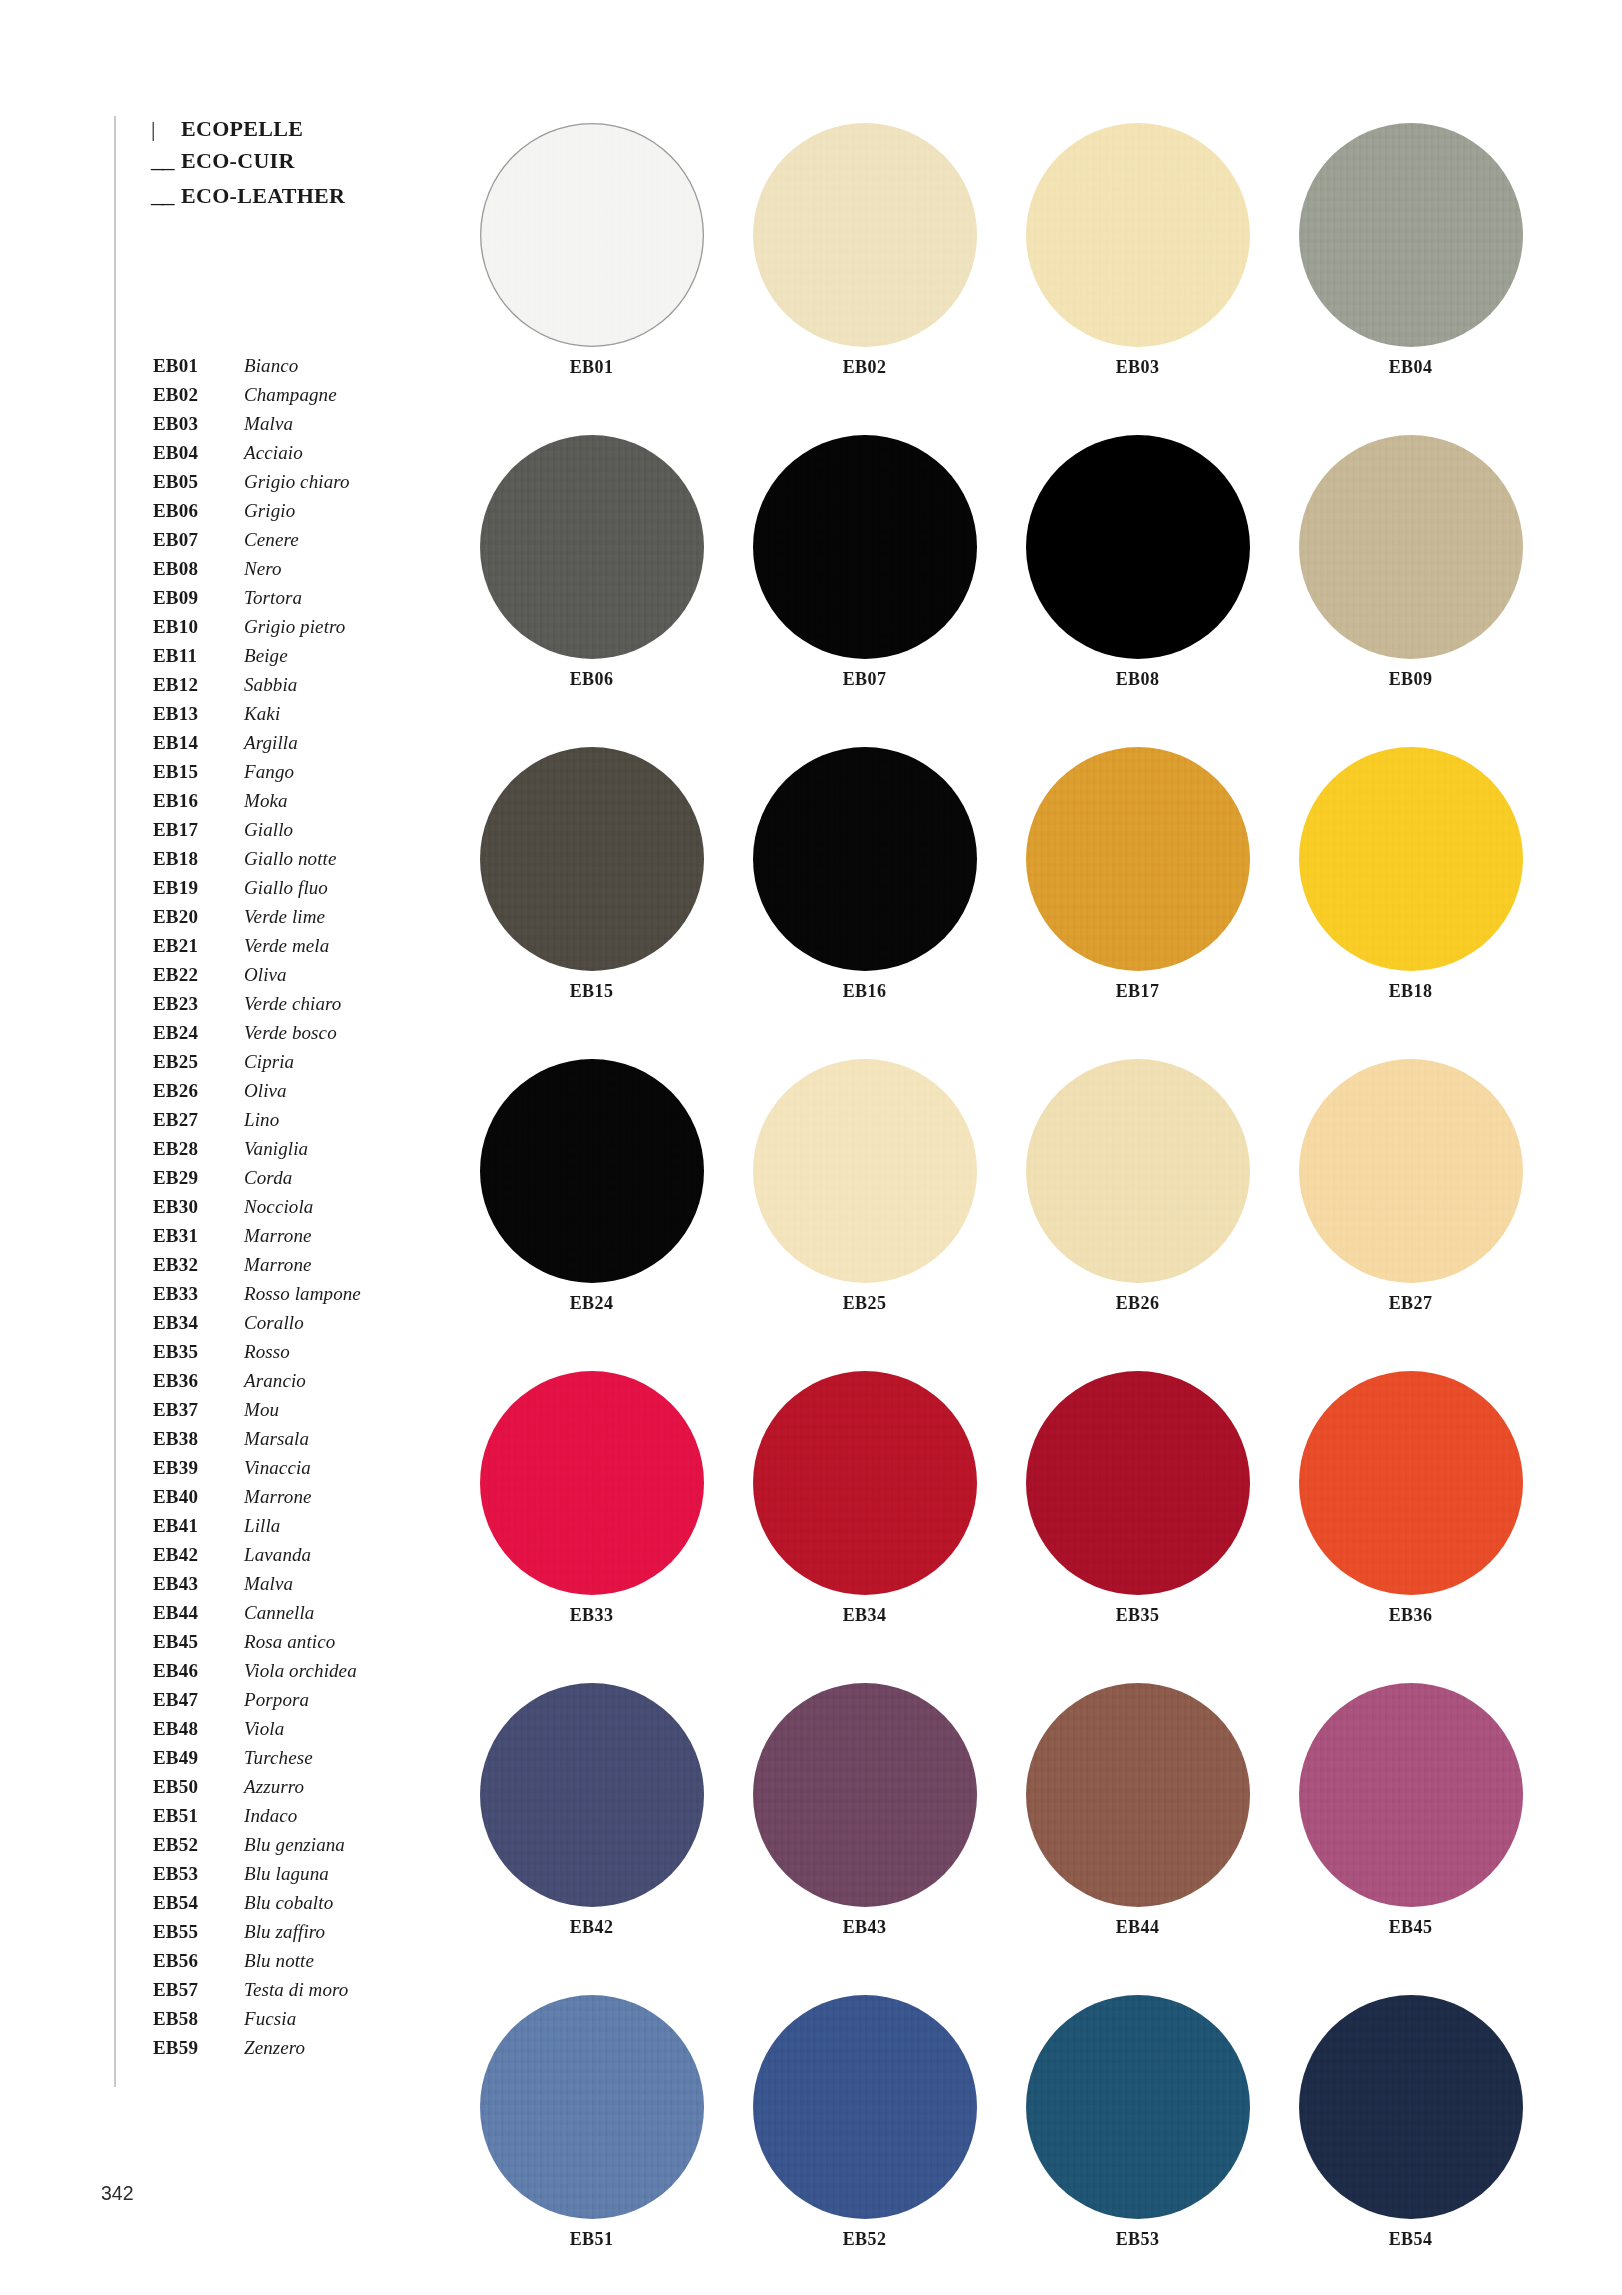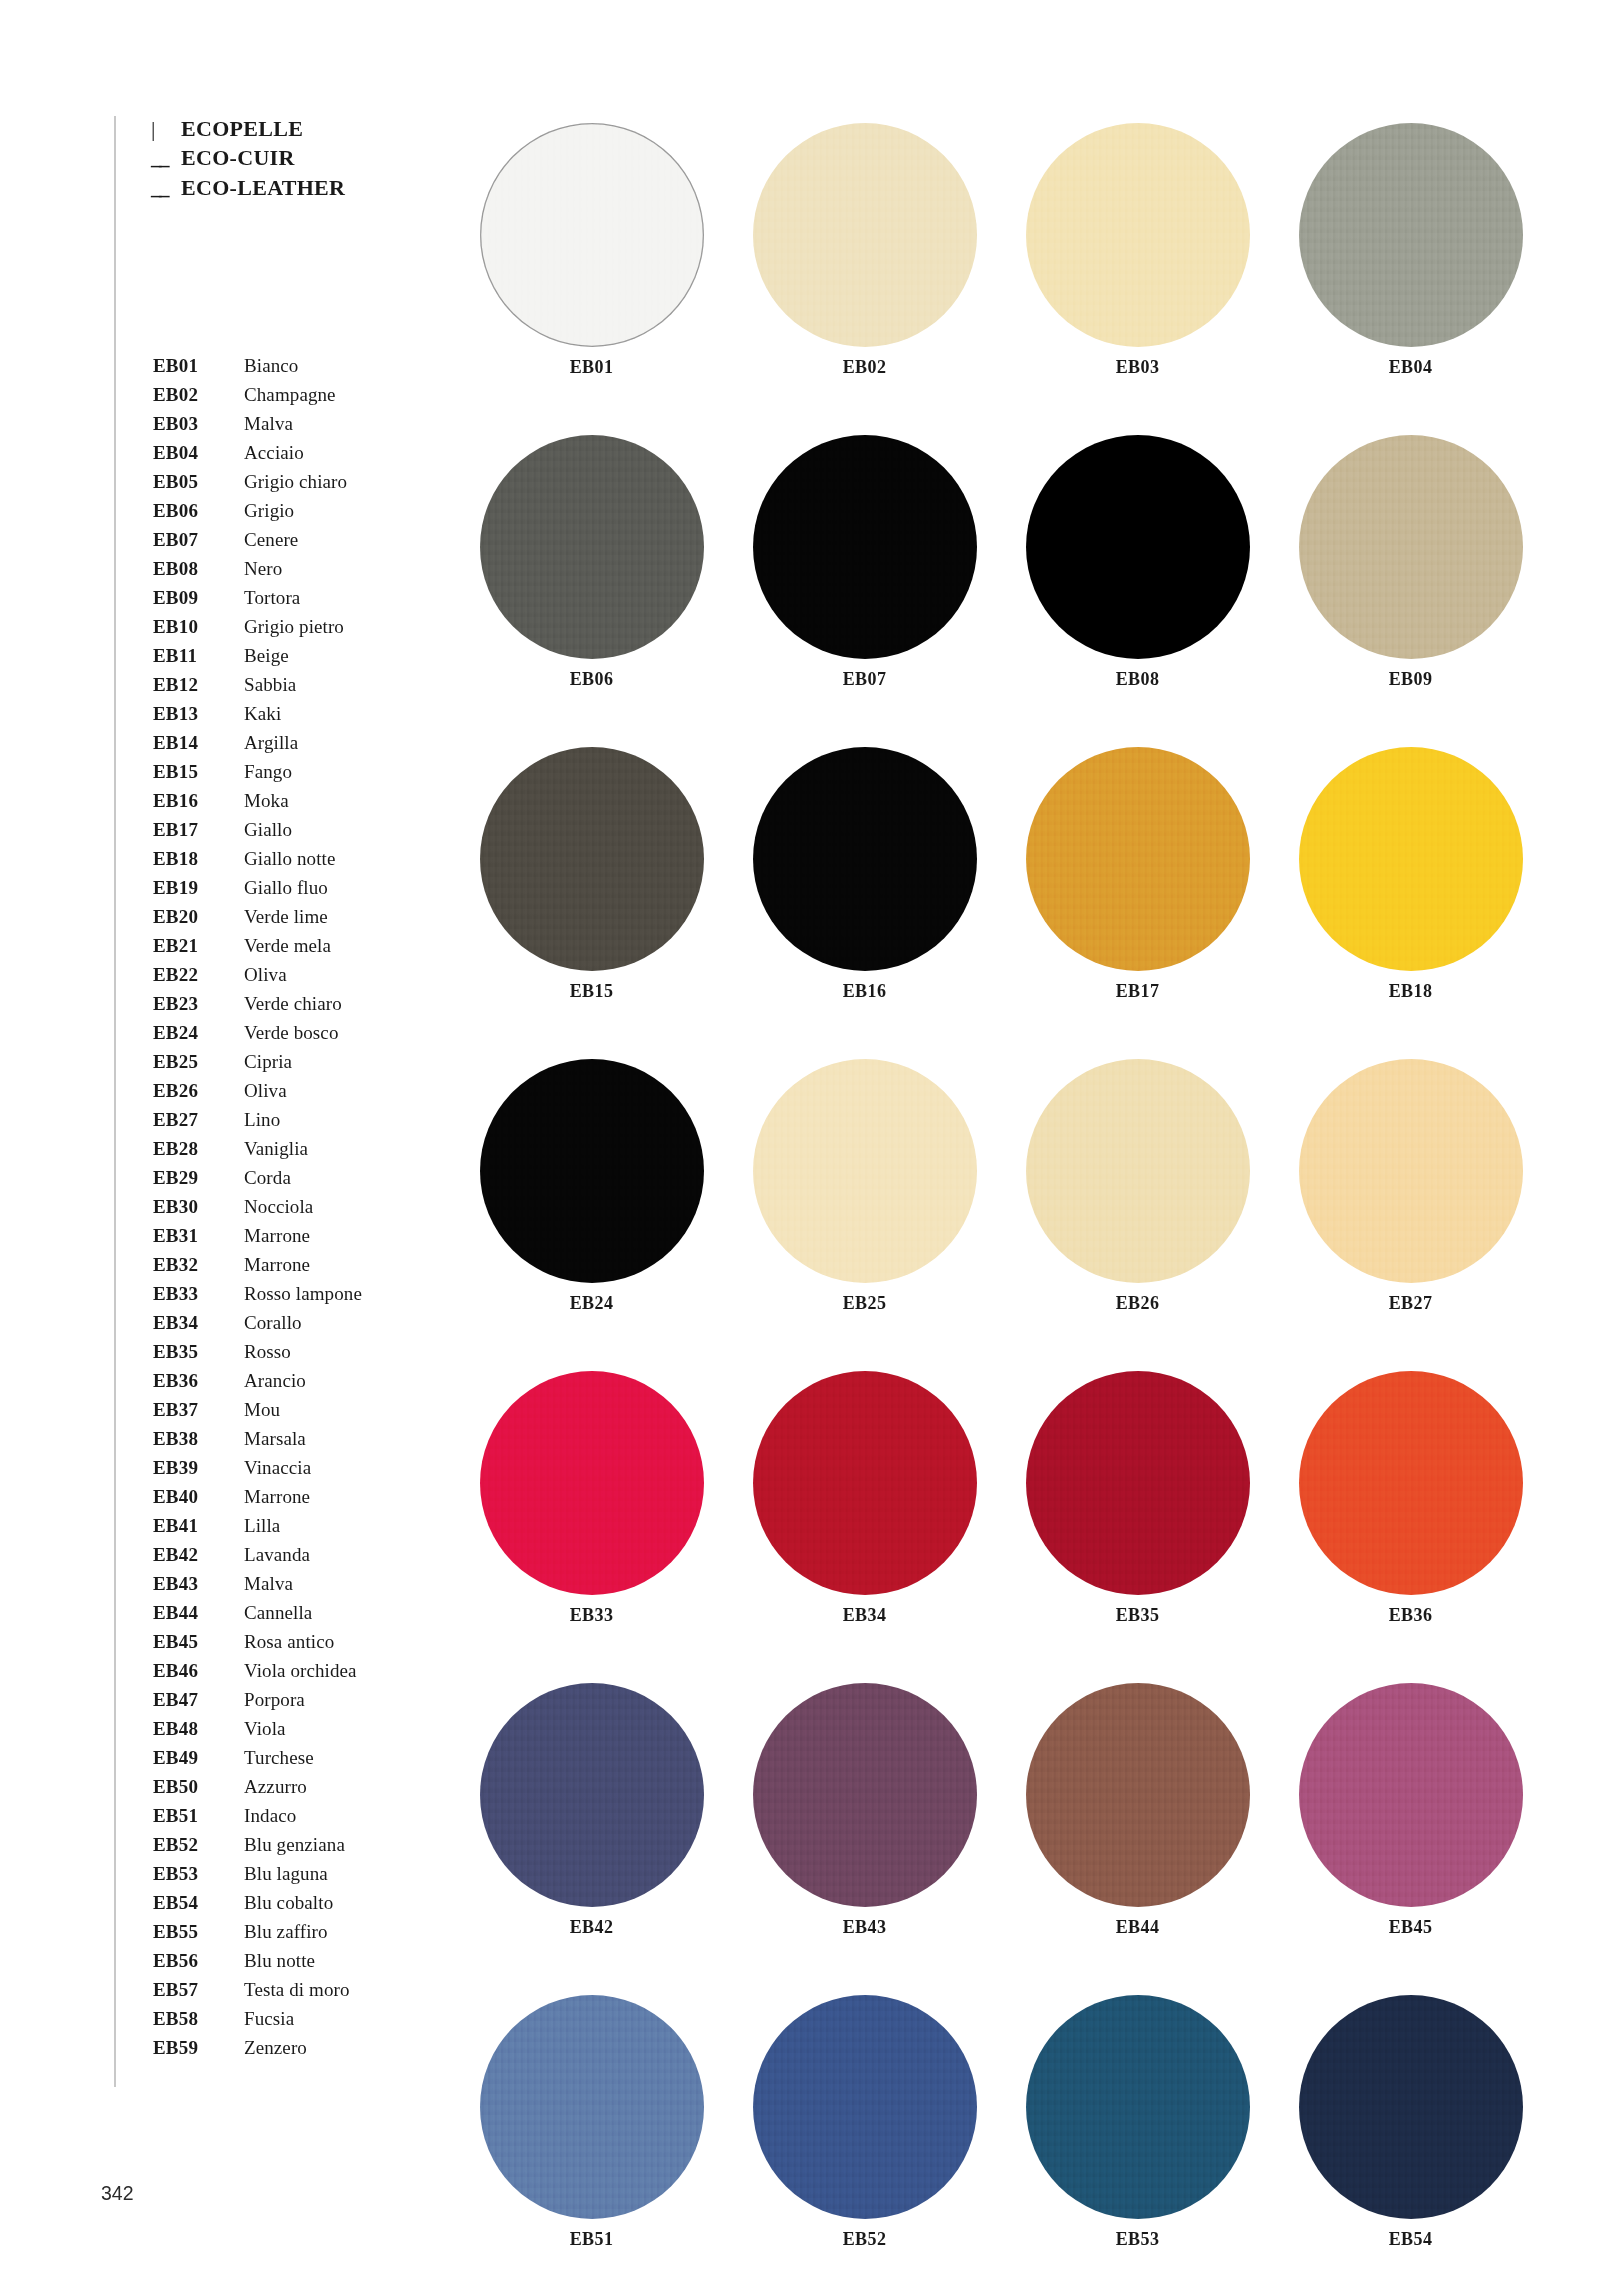--- a/index.html
+++ b/index.html
@@ -47,22 +47,21 @@
     width: 30px;
     flex: 0 0 30px;
     color: #1a1a1a;
     font-weight: normal;
   }
   .hl-mark.bar { font-size: 22px; }
   .hl-mark.dash {
     position: relative;
     top: -1.3px;
     letter-spacing: -2.6px;
-    font-size: 21px;
-    font-weight: bold;
+    font-size: 26px;
   }
 
   
   .list {
     position: absolute;
     left: 153px;
     top: 351px;
     width: 364px;
   }
   .list-row {
@@ -71,20 +70,21 @@
     height: 29px;
     line-height: 29px;
     font-size: 19px;
   }
   .list-code {
     flex: 0 0 91px;
     font-weight: bold;
     letter-spacing: 0.2px;
   }
   .list-name {
+    font-style: italic;
     letter-spacing: 0.1px;
   }
 
   
   .grid {
     position: absolute;
     left: 455px;
     top: 123px;
     width: 1092px;
   }

